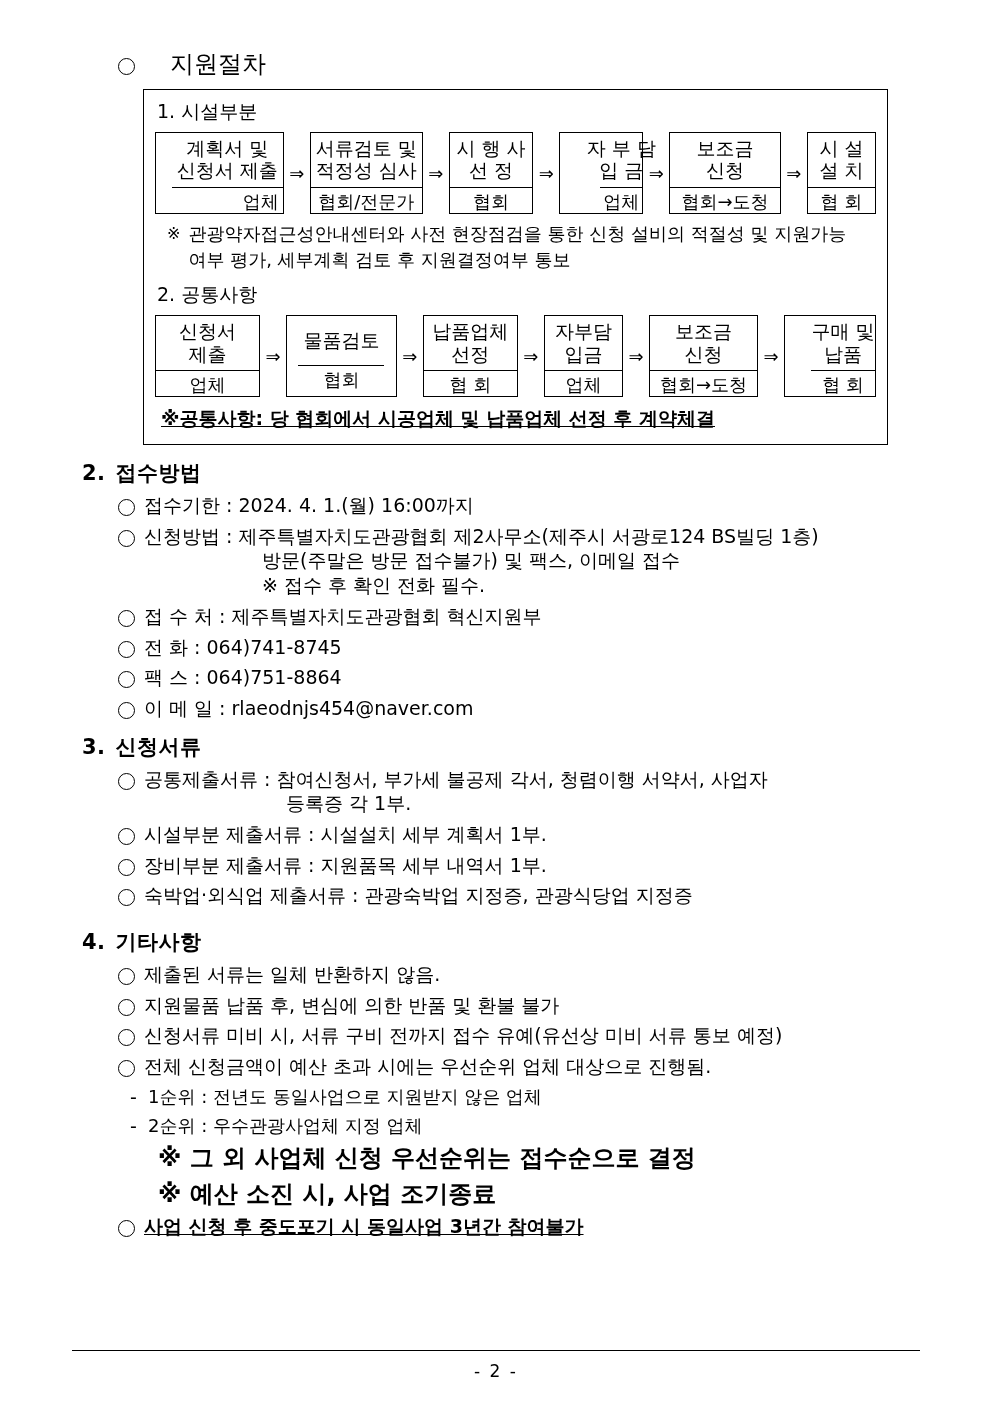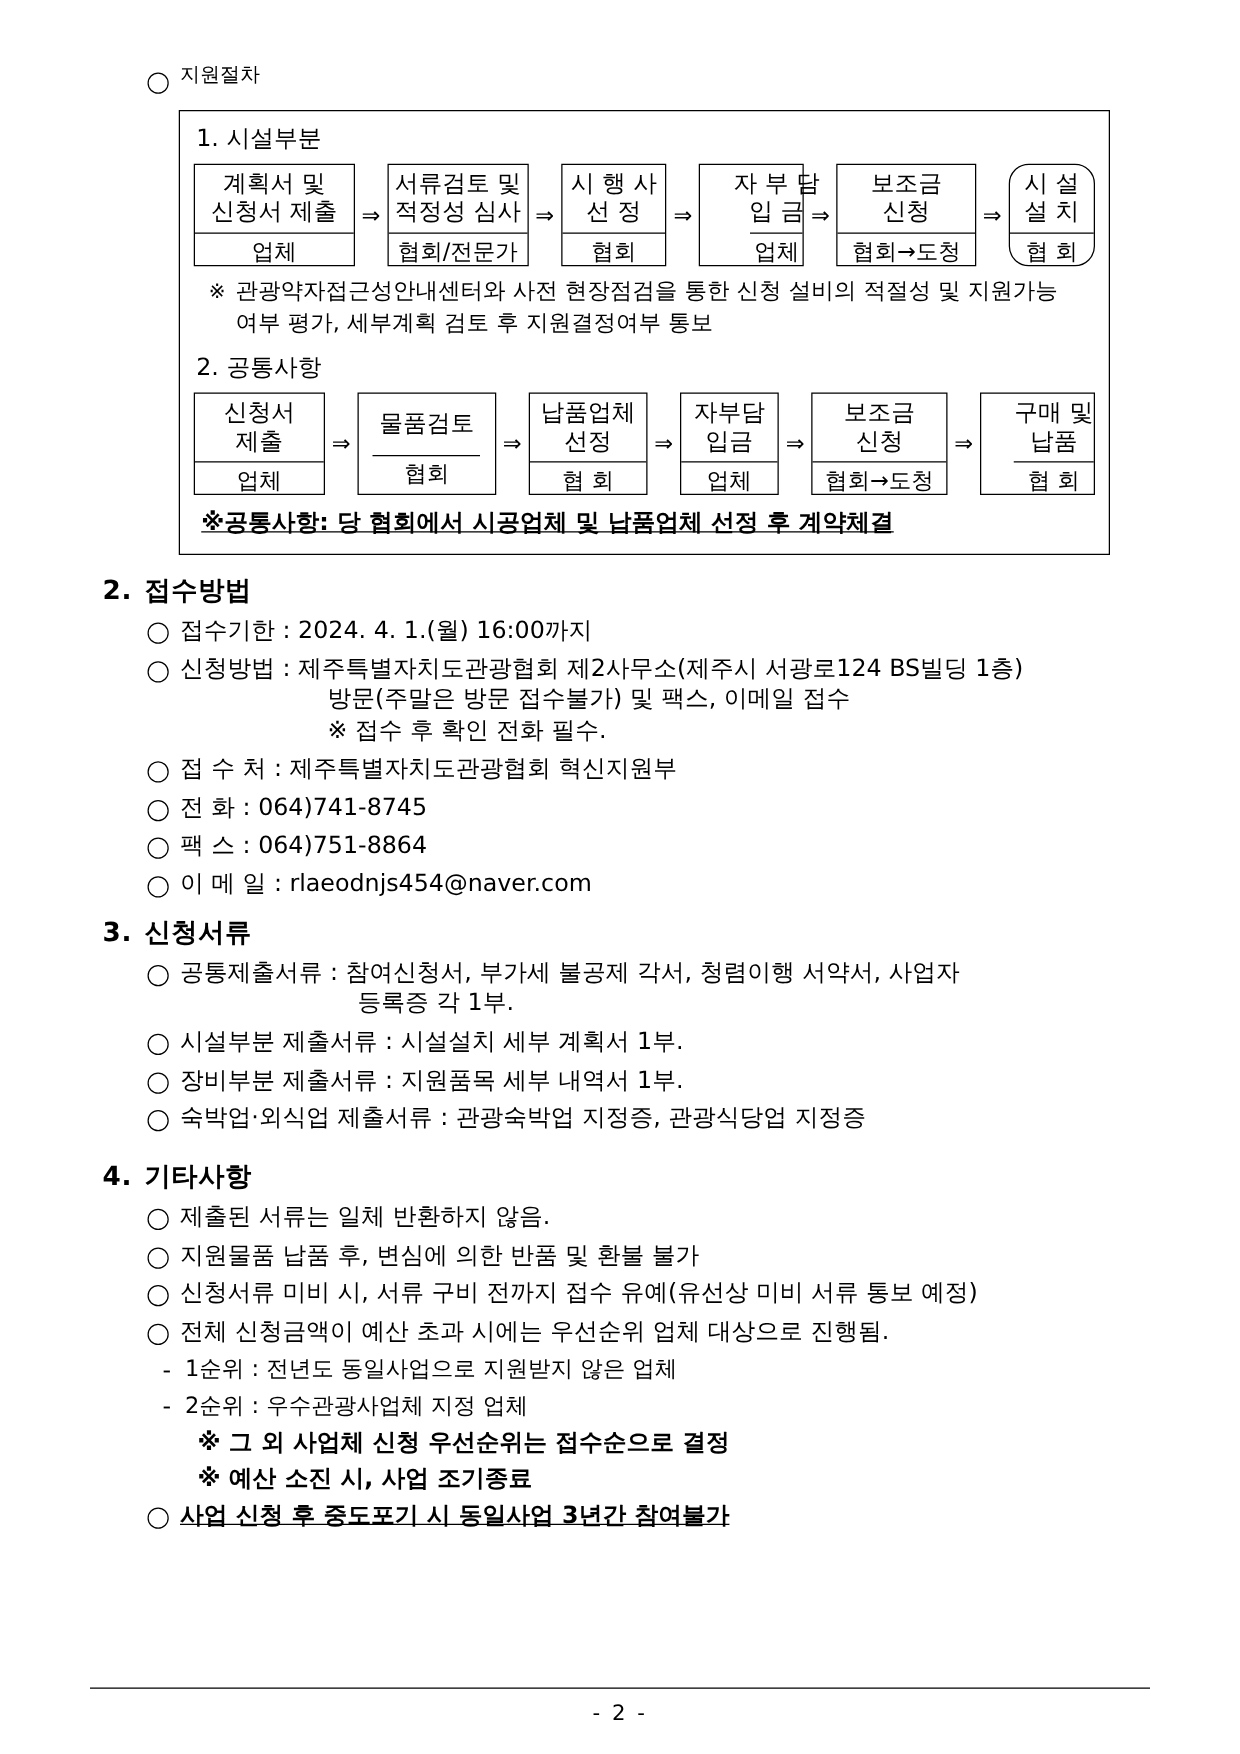--- a/index.html
+++ b/index.html
@@ -51,22 +51,23 @@
     font-weight: bold;
     letter-spacing: 0.5px;
     margin: 0 0 6px 0;
     padding-left: 10px;
   }
   .sec-head .num { margin-right: 10px; }
 
   
   .top-line {
     padding-left: 46px;
-    font-size: 16px;
+    font-size: 24px;
     margin-bottom: 13px;
+    gap: 26px;
   }
 
   
   .flowbox {
     border: 1.6px solid #000;
     margin-left: 71px;
     margin-right: 32px;
     padding: 9px 11px 10px 11px;
     box-sizing: border-box;
   }
@@ -119,26 +120,26 @@
     align-items: center;
     justify-content: center;
     font-size: 18px;
     width: 26px;
   }
 
   
   .row1 .fstep { height: 82px; }
   .row2 .fstep { height: 82px; }
 
-  .w-a { width: 134px; }
+  .w-a { width: 134px; align-items: flex-end; }
   .w-b { width: 114px; }
   .w-c { width: 88px; }
   .w-d { width: 84px; padding-left: 40px; }
   .w-e { width: 116px; }
-  .w-f { width: 72px; border-radius: 16px; }
+  .w-f { width: 72px; }
 
   .r2-a { width: 106px; }
   .r2-b { width: 112px; align-items: center; }
   .r2-c { width: 96px; }
   .r2-d { width: 80px; }
   .r2-e { width: 110px; }
   .r2-f { width: 92px; padding-left: 26px; }
 
   
   .flow-note {
@@ -192,21 +193,21 @@
   .subitem {
     display: flex;
     align-items: flex-start;
     padding-left: 58px;
     font-size: 18px;
     line-height: 1.32;
     margin-bottom: 4px;
   }
   .starline {
     padding-left: 86px;
-    font-size: 19px;
+    font-size: 24px;
     font-weight: bold;
     line-height: 1.32;
     margin-bottom: 4px;
     white-space: nowrap;
   }
   .u-bold {
     font-weight: bold;
     text-decoration: underline;
   }
 

